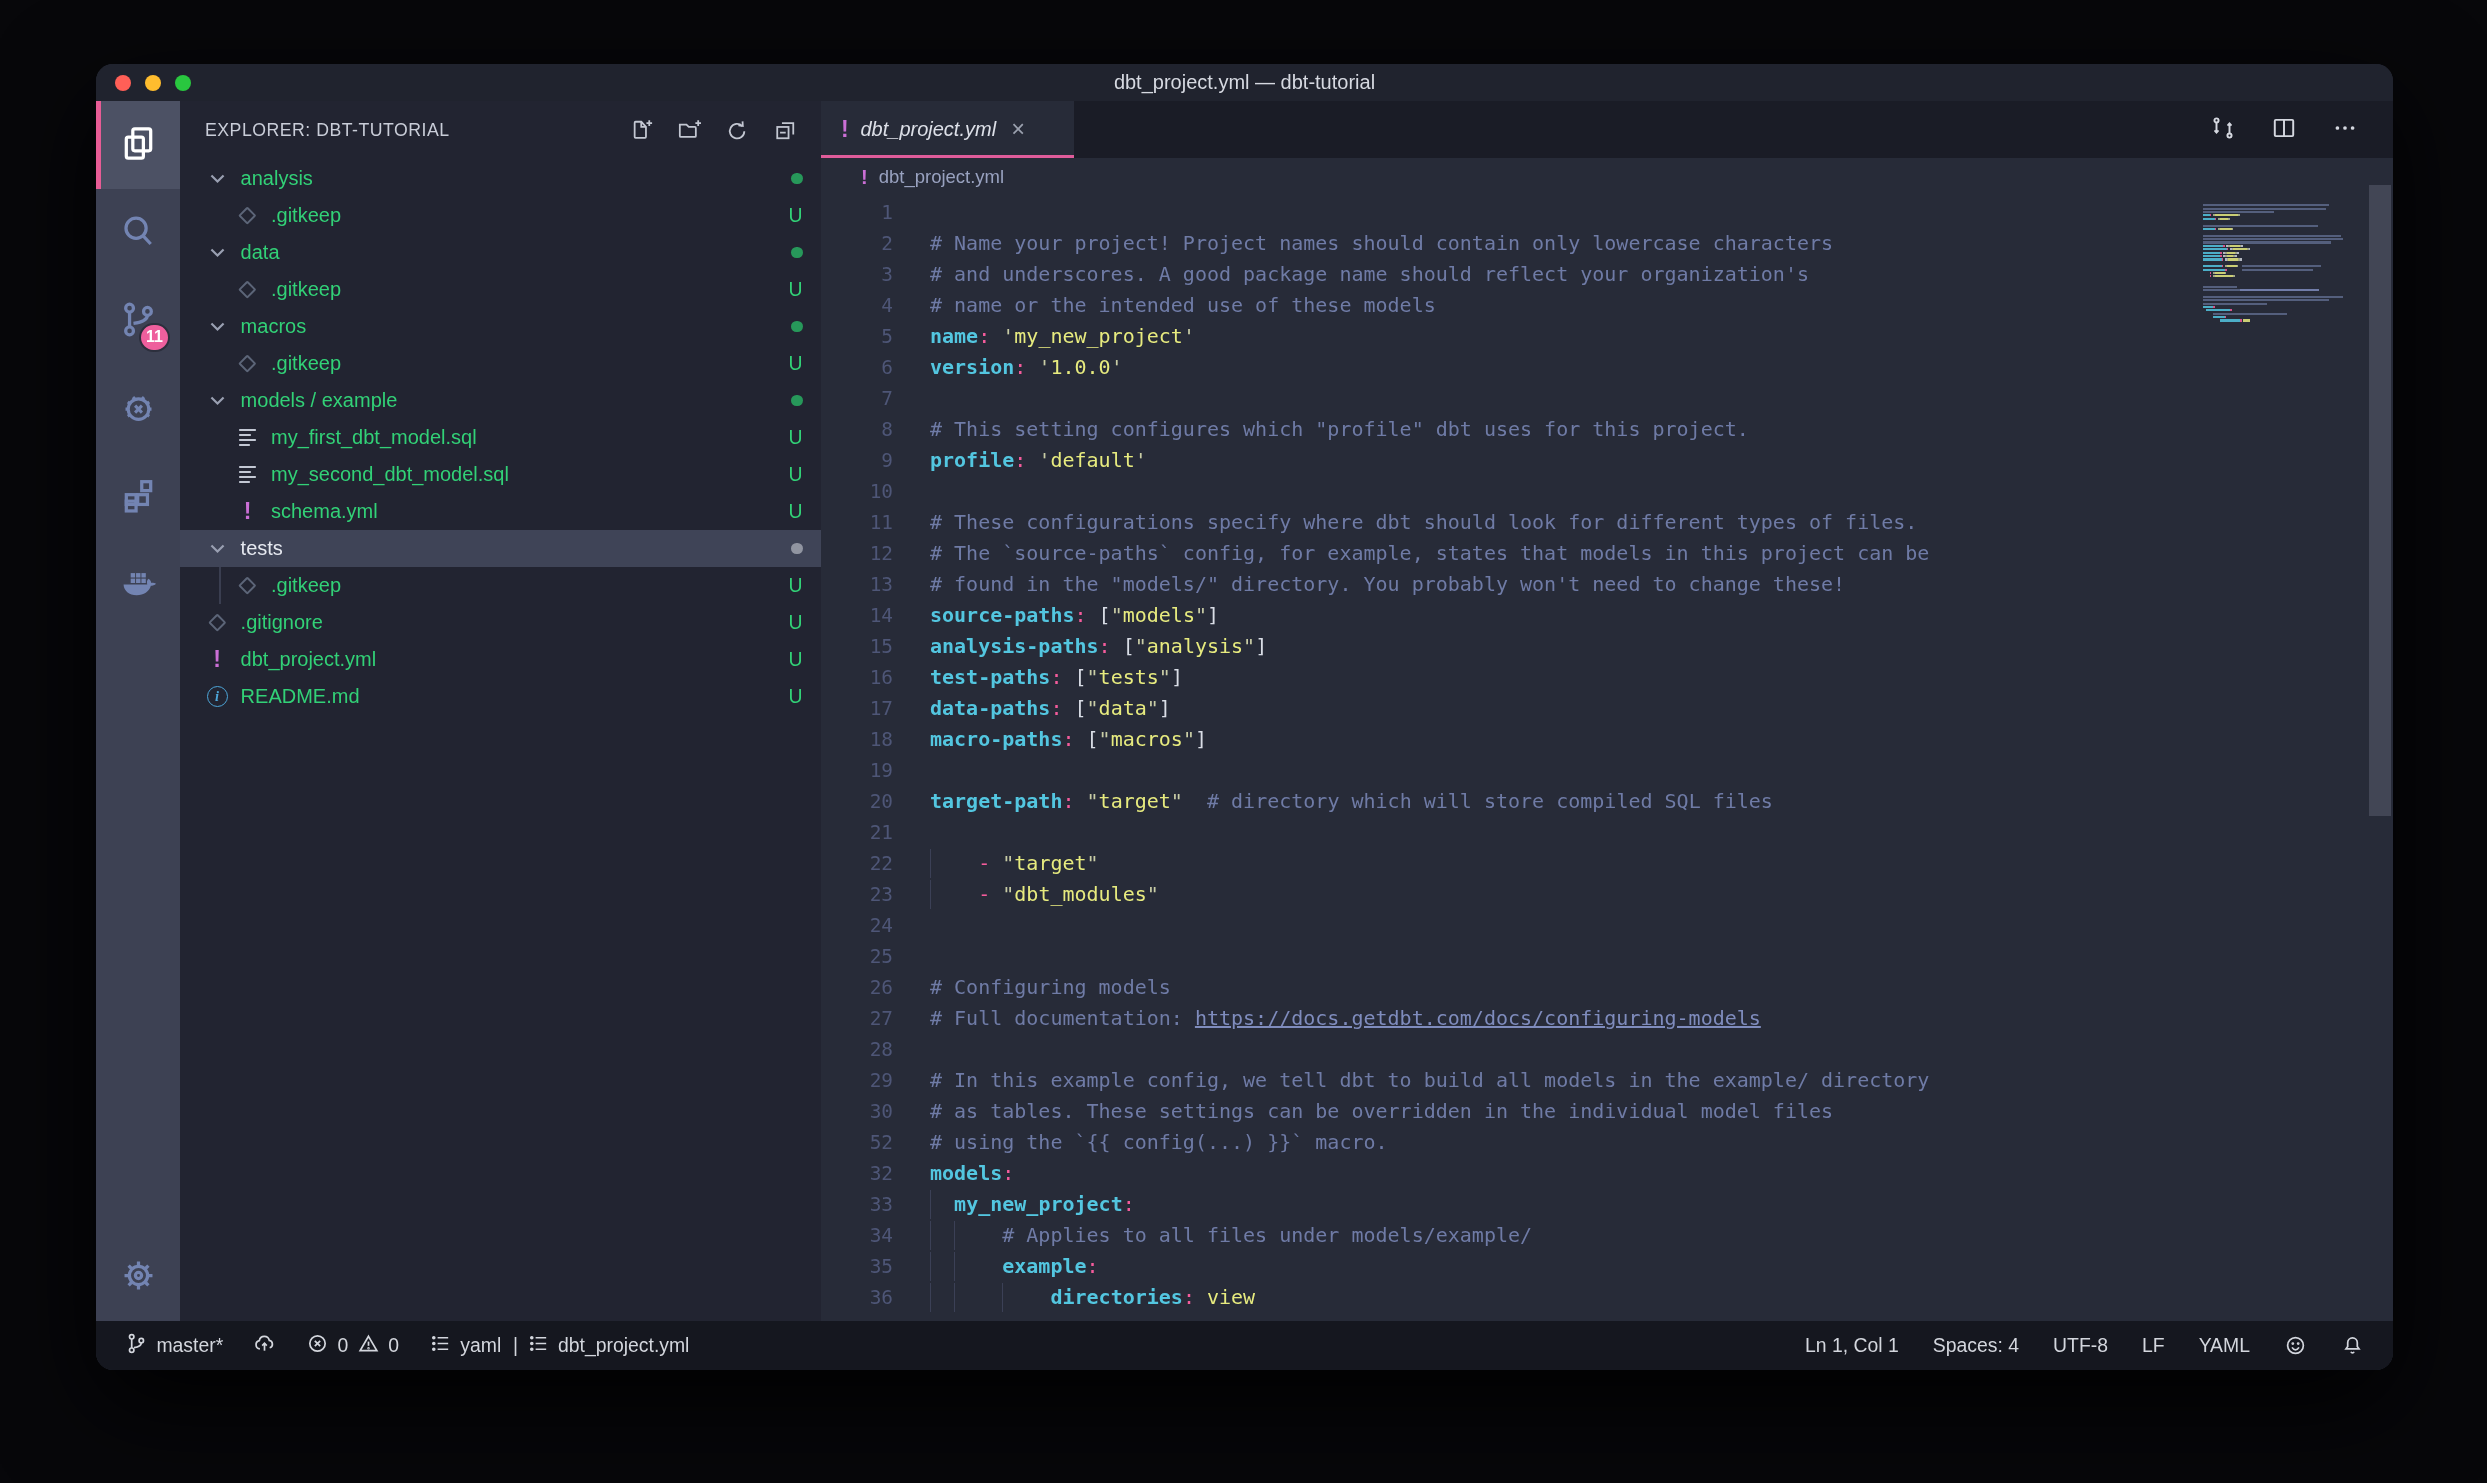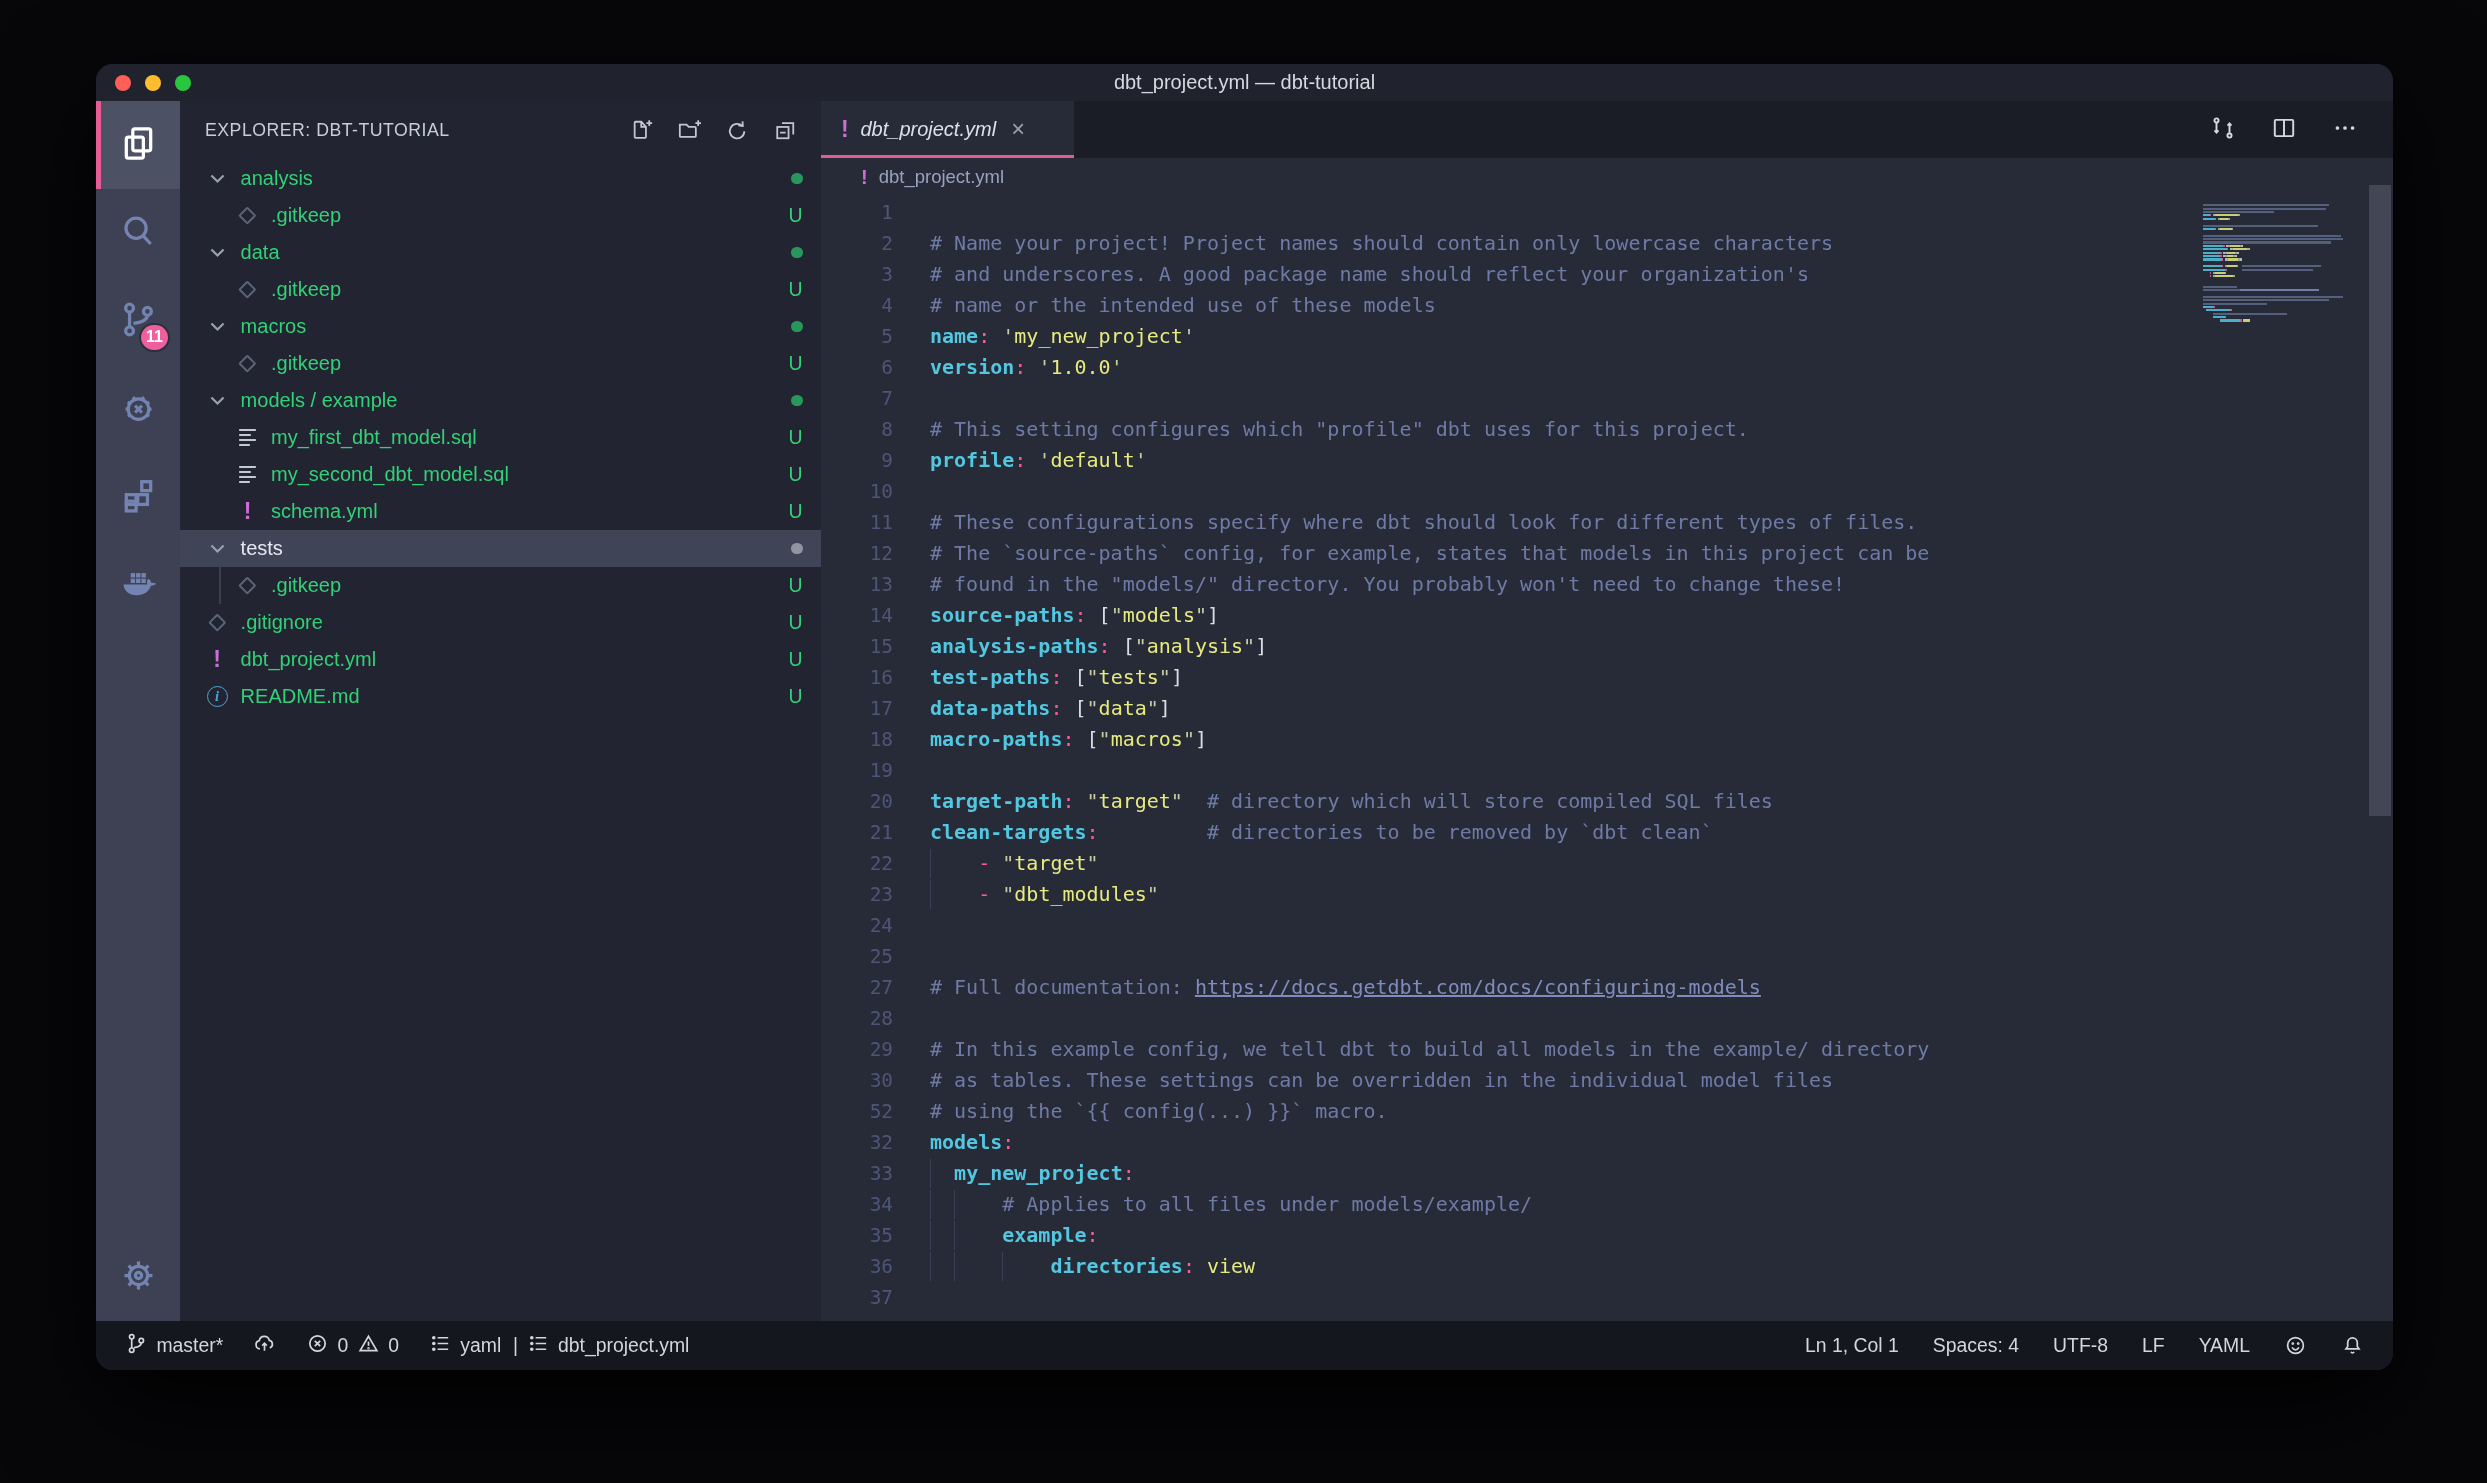--- a/index.html
+++ b/index.html
@@ -433,37 +433,40 @@
               <div class="code-line">
                 <span class="gutter">19</span>
                 <span class="lc"></span>
               </div>
               <div class="code-line">
                 <span class="gutter">20</span>
                 <span class="lc"><span class="tk-k">target-path</span><span class="tk-p">:</span><span class="tk-w"> </span><span class="tk-q">"</span><span class="tk-s">target</span><span class="tk-q">"</span><span class="tk-w">  </span><span class="tk-c"># directory which will store compiled SQL files</span></span>
               </div>
               <div class="code-line">
                 <span class="gutter">21</span>
-                <span class="lc"><span class="tk-k">clean-targets</span><span class="tk-p">:</span><span class="tk-w">         </span><span class="tk-c"># directories to be removed by `dbt clean`</span></span>
               </div>
               <div class="code-line">
                 <span class="gutter">22</span>
                 <span class="lc"><span class="iguide" style="left: calc(0ch + 37px);"></span><span class="tk-w">    </span><span class="tk-p">-</span><span class="tk-w"> </span><span class="tk-q">"</span><span class="tk-s">target</span><span class="tk-q">"</span></span>
               </div>
               <div class="code-line">
                 <span class="gutter">23</span>
                 <span class="lc"><span class="iguide" style="left: calc(0ch + 37px);"></span><span class="tk-w">    </span><span class="tk-p">-</span><span class="tk-w"> </span><span class="tk-q">"</span><span class="tk-s">dbt_modules</span><span class="tk-q">"</span></span>
               </div>
               <div class="code-line">
                 <span class="gutter">24</span>
                 <span class="lc"></span>
               </div>
               <div class="code-line">
                 <span class="gutter">25</span>
                 <span class="lc"></span>
+              </div>
+              <div class="code-line">
+                <span class="gutter">26</span>
+                <span class="lc"><span class="tk-c"># Configuring models</span></span>
               </div>
               <div class="code-line">
                 <span class="gutter">27</span>
                 <span class="lc"><span class="tk-c"># Full documentation: </span><span class="tk-l">https://docs.getdbt.com/docs/configuring-models</span></span>
               </div>
               <div class="code-line">
                 <span class="gutter">28</span>
                 <span class="lc"></span>
               </div>
               <div class="code-line">

